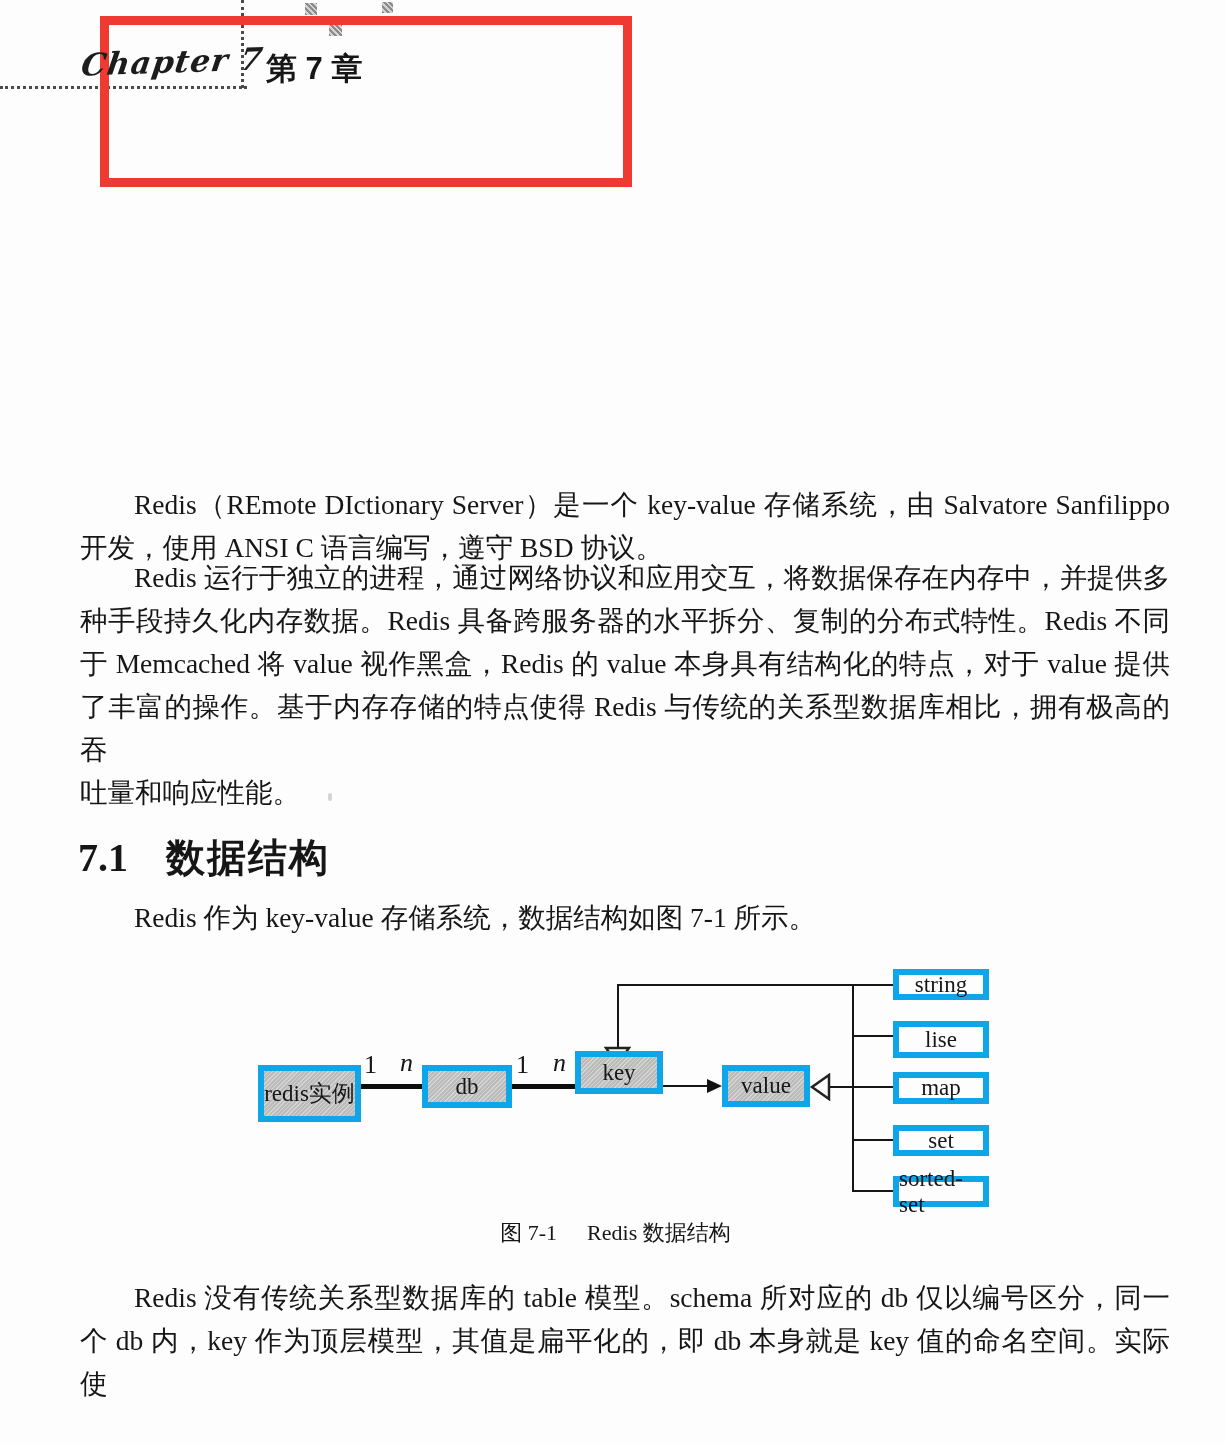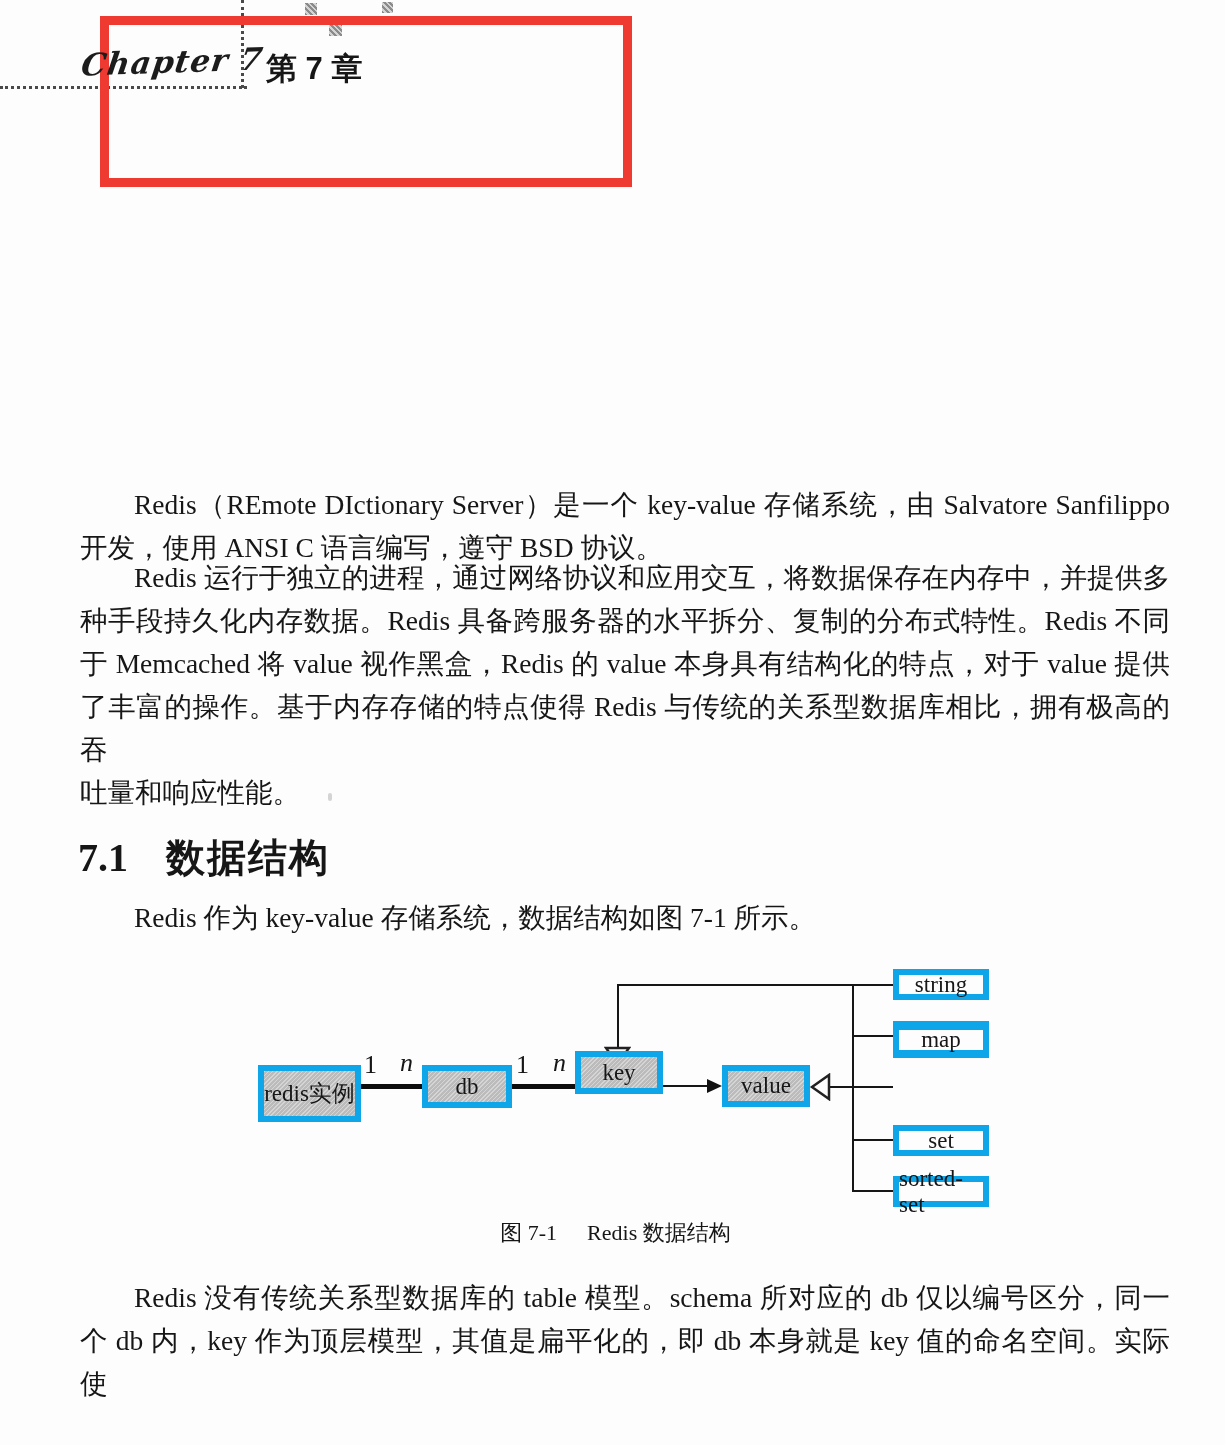--- a/index.html
+++ b/index.html
@@ -155,21 +155,21 @@
     <div class="abs mult" style="left:516px;top:1050px;">1</div>
     <div class="abs mult" style="left:553px;top:1048px;font-style:italic;">n</div>
 
     <div class="abs nodebox graybox" style="left:258px;top:1065px;width:103px;height:57px;">redis实例</div>
     <div class="abs nodebox graybox" style="left:422px;top:1065px;width:90px;height:43px;">db</div>
     <div class="abs nodebox graybox" style="left:575px;top:1051px;width:88px;height:43px;">key</div>
     <div class="abs nodebox graybox" style="left:722px;top:1065px;width:88px;height:42px;">value</div>
 
     <div class="abs nodebox whitebox" style="left:893px;top:969px;width:96px;height:31px;">string</div>
     <div class="abs nodebox whitebox" style="left:893px;top:1021px;width:96px;height:37px;">lise</div>
-    <div class="abs nodebox whitebox" style="left:893px;top:1024px;width:96px;height:32px;">map</div>
+    <div class="abs nodebox whitebox" style="left:893px;top:1072px;width:96px;height:32px;">map</div>
     <div class="abs nodebox whitebox" style="left:893px;top:1125px;width:96px;height:31px;">set</div>
     <div class="abs nodebox whitebox" style="left:893px;top:1176px;width:96px;height:31px;">sorted-set</div>
 
     <div class="abs caption">
       <span>图 7-1</span><span class="gap"></span><span>Redis 数据结构</span>
     </div>
   </div>
 
   <div class="para" style="top:1276px;">
     <div class="bline ind jl">Redis 没有传统关系型数据库的 table 模型。schema 所对应的 db 仅以编号区分，同一</div>

